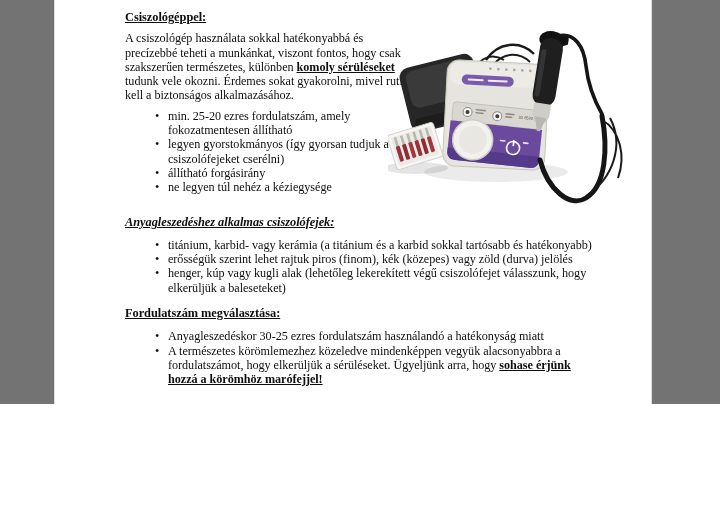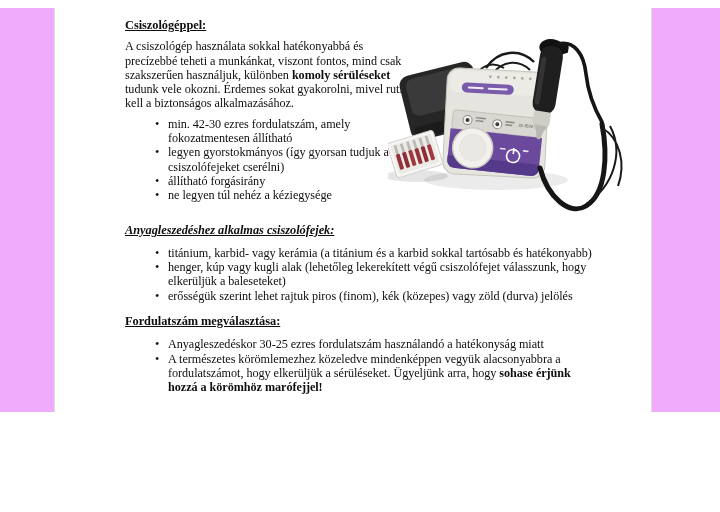--- a/index.html
+++ b/index.html
@@ -1,22 +1,21 @@
 <!DOCTYPE html>
 <html><head>
 <meta charset="utf-8">
 <style>
   html,body{margin:0;padding:0;}
   .screen{
     position:relative;
     width:720px;height:404px;
-    background:#f0abfc;
+    background:#737373;
     overflow:hidden;
     font-family:"Liberation Serif","DejaVu Serif",serif;
-    margin-top:8px;
   }
   .paper{
     position:absolute;
     left:55px;top:0;
     width:596px;height:512px;
     background:#ffffff;
     box-shadow:0 0 0 1px #dedede;
   }
   .content{
     position:absolute;
@@ -31,21 +30,21 @@
     font-size:12.4px;
     font-weight:bold;
     text-decoration:underline;
     margin:0 0 7px 0;
     line-height:14.3px;
   }
   h2.h-expect{margin:0 0 9px 0;}
   h2.h-heads{margin:20px 0 9px 0;font-style:italic;}
   h2.h-speed{margin:11px 0 9px 0;}
   p.intro{margin:0 0 6px 0;}
-  b{font-weight:bold;}
+  b{font-weight:bold;text-decoration:underline;}
   ul{margin:0;padding:0 0 0 30px;list-style:none;}
   li{position:relative;padding-left:13px;margin:0;}
   li::before{
     content:"\2022";
     position:absolute;left:0;top:0;
     font-size:12.2px;
   }
   .photo-spacer{
     float:right;
     width:180px;height:175px;
@@ -63,35 +62,35 @@
 
 <div class="screen">
   <div class="paper">
 
     <div class="content">
       <h1>Csiszológéppel:</h1>
 
       <div class="flow">
         <div class="photo-spacer"></div>
 
-        <p class="intro"><span>A csiszológép használata sokkal hatékonyabbá és precízebbé teheti a munkánkat, viszont fontos, mind csak szakszerűen használjuk, különben </span><b>komoly sérüléseket</b><span> tudunk vele okozni. Érdemes sokat gyakorolni, mivel rutin kell a biztonságos alkalmazásához.</span></p>
+        <p class="intro"><span>A csiszológép használata sokkal hatékonyabbá és precízebbé teheti a munkánkat, viszont fontos, hogy csak szakszerűen természetes, különben </span><b>komoly sérüléseket</b><span> tudunk vele okozni. Érdemes sokat gyakorolni, mivel rutin kell a biztonságos alkalmazásához.</span></p>
 
         <ul>
-          <li>min. 42-30 ezres fordulatszám, amely fokozatmentesen állítható</li>
+          <li>min. 25-20 ezres fordulatszám, amely fokozatmentesen állítható</li>
           <li>legyen gyorstokmányos (így gyorsan tudjuk a csiszolófejeket cserélni)</li>
           <li>állítható forgásirány</li>
           <li>ne legyen túl nehéz a kéziegysége</li>
         </ul>
       </div>
 
       <h2 class="h-heads">Anyagleszedéshez alkalmas csiszolófejek:</h2>
       <ul>
         <li>titánium, karbid- vagy kerámia (a titánium és a karbid sokkal tartósabb és hatékonyabb)</li>
+        <li>erősségük szerint lehet rajtuk piros (finom), kék (közepes) vagy zöld (durva) jelölés</li>
         <li>henger, kúp vagy kugli alak (lehetőleg lekerekített végű csiszolófejet válasszunk, hogy elkerüljük a baleseteket)</li>
-        <li>erősségük szerint lehet rajtuk piros (finom), kék (közepes) vagy zöld (durva) jelölés</li>
       </ul>
 
       <h2 class="h-speed">Fordulatszám megválasztása:</h2>
       <ul>
         <li>Anyagleszedéskor 30-25 ezres fordulatszám használandó a hatékonyság miatt</li>
         <li><span>A természetes körömlemezhez közeledve mindenképpen vegyük alacsonyabbra a fordulatszámot, hogy elkerüljük a sérüléseket. Ügyeljünk arra, hogy </span><b>sohase érjünk hozzá a körömhöz marófejjel!</b></li>
       </ul>
     </div>
 
     <figure class="photo">

